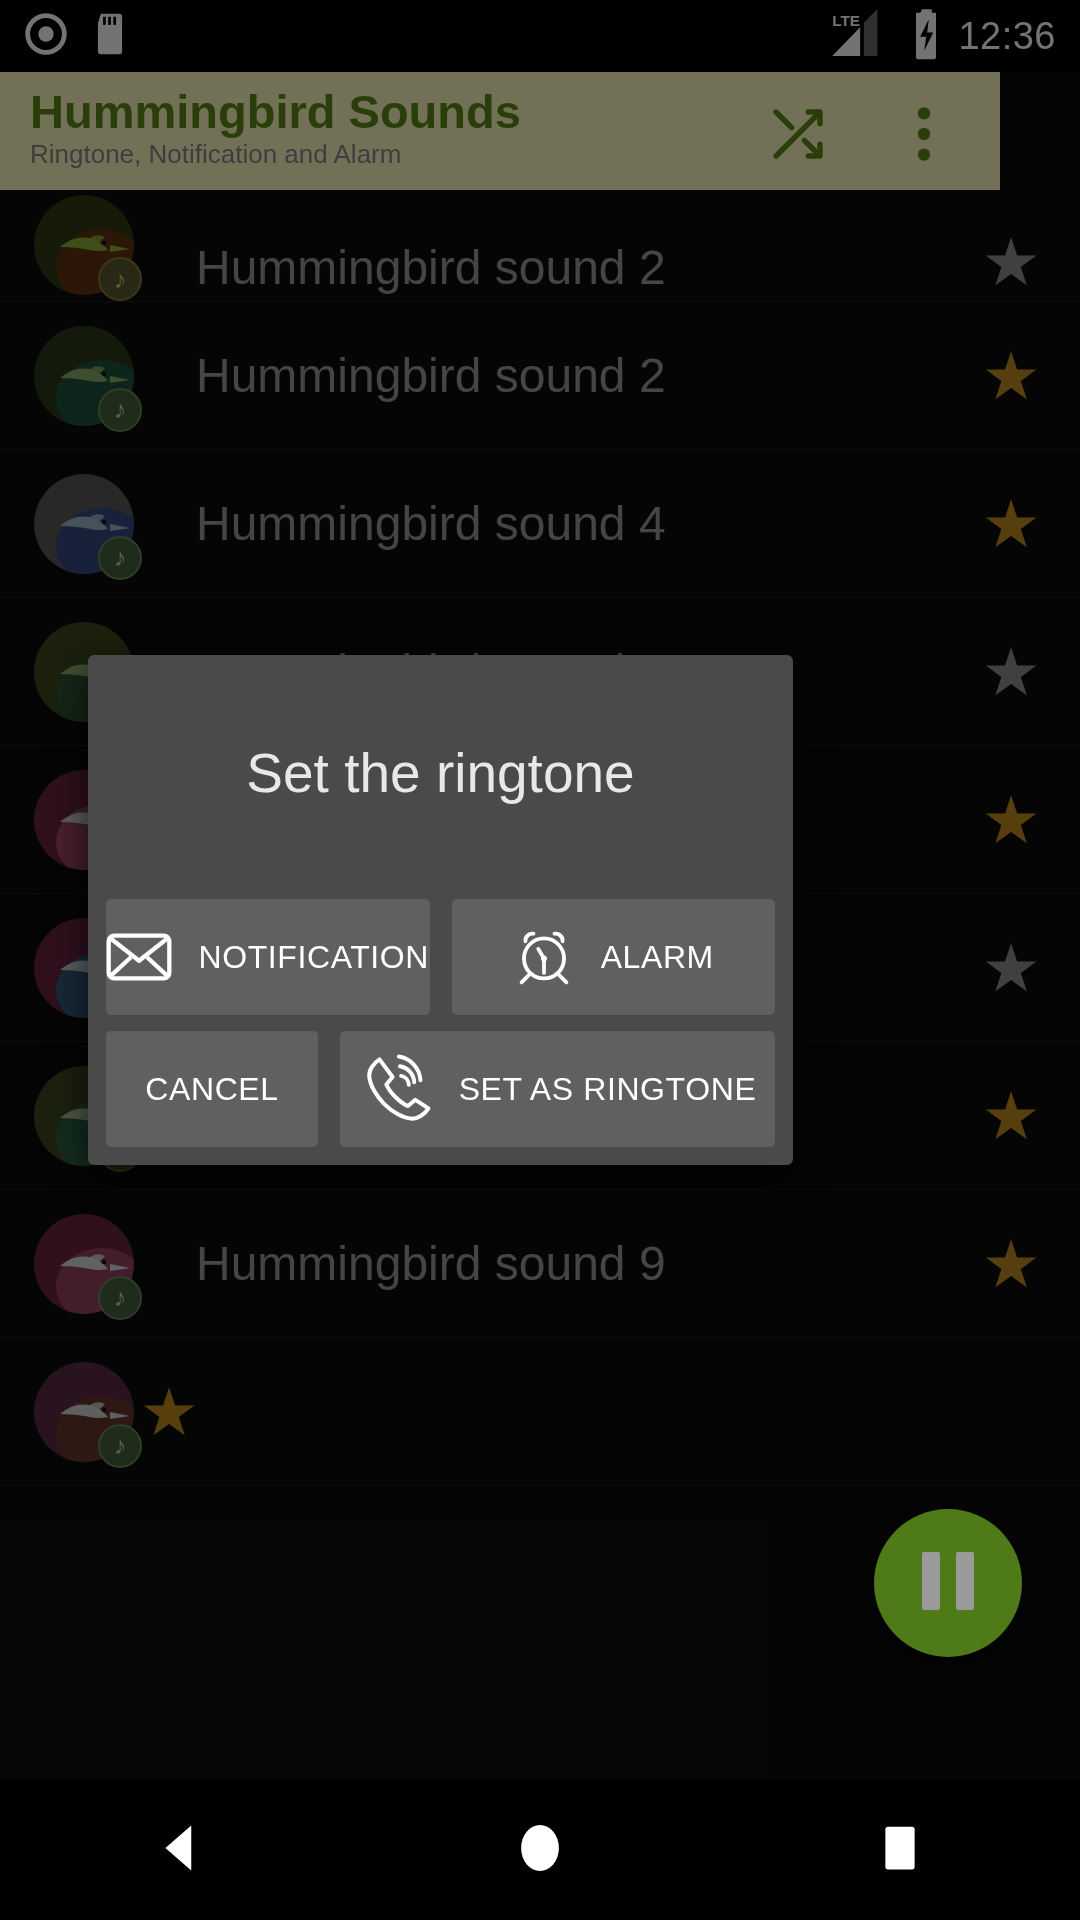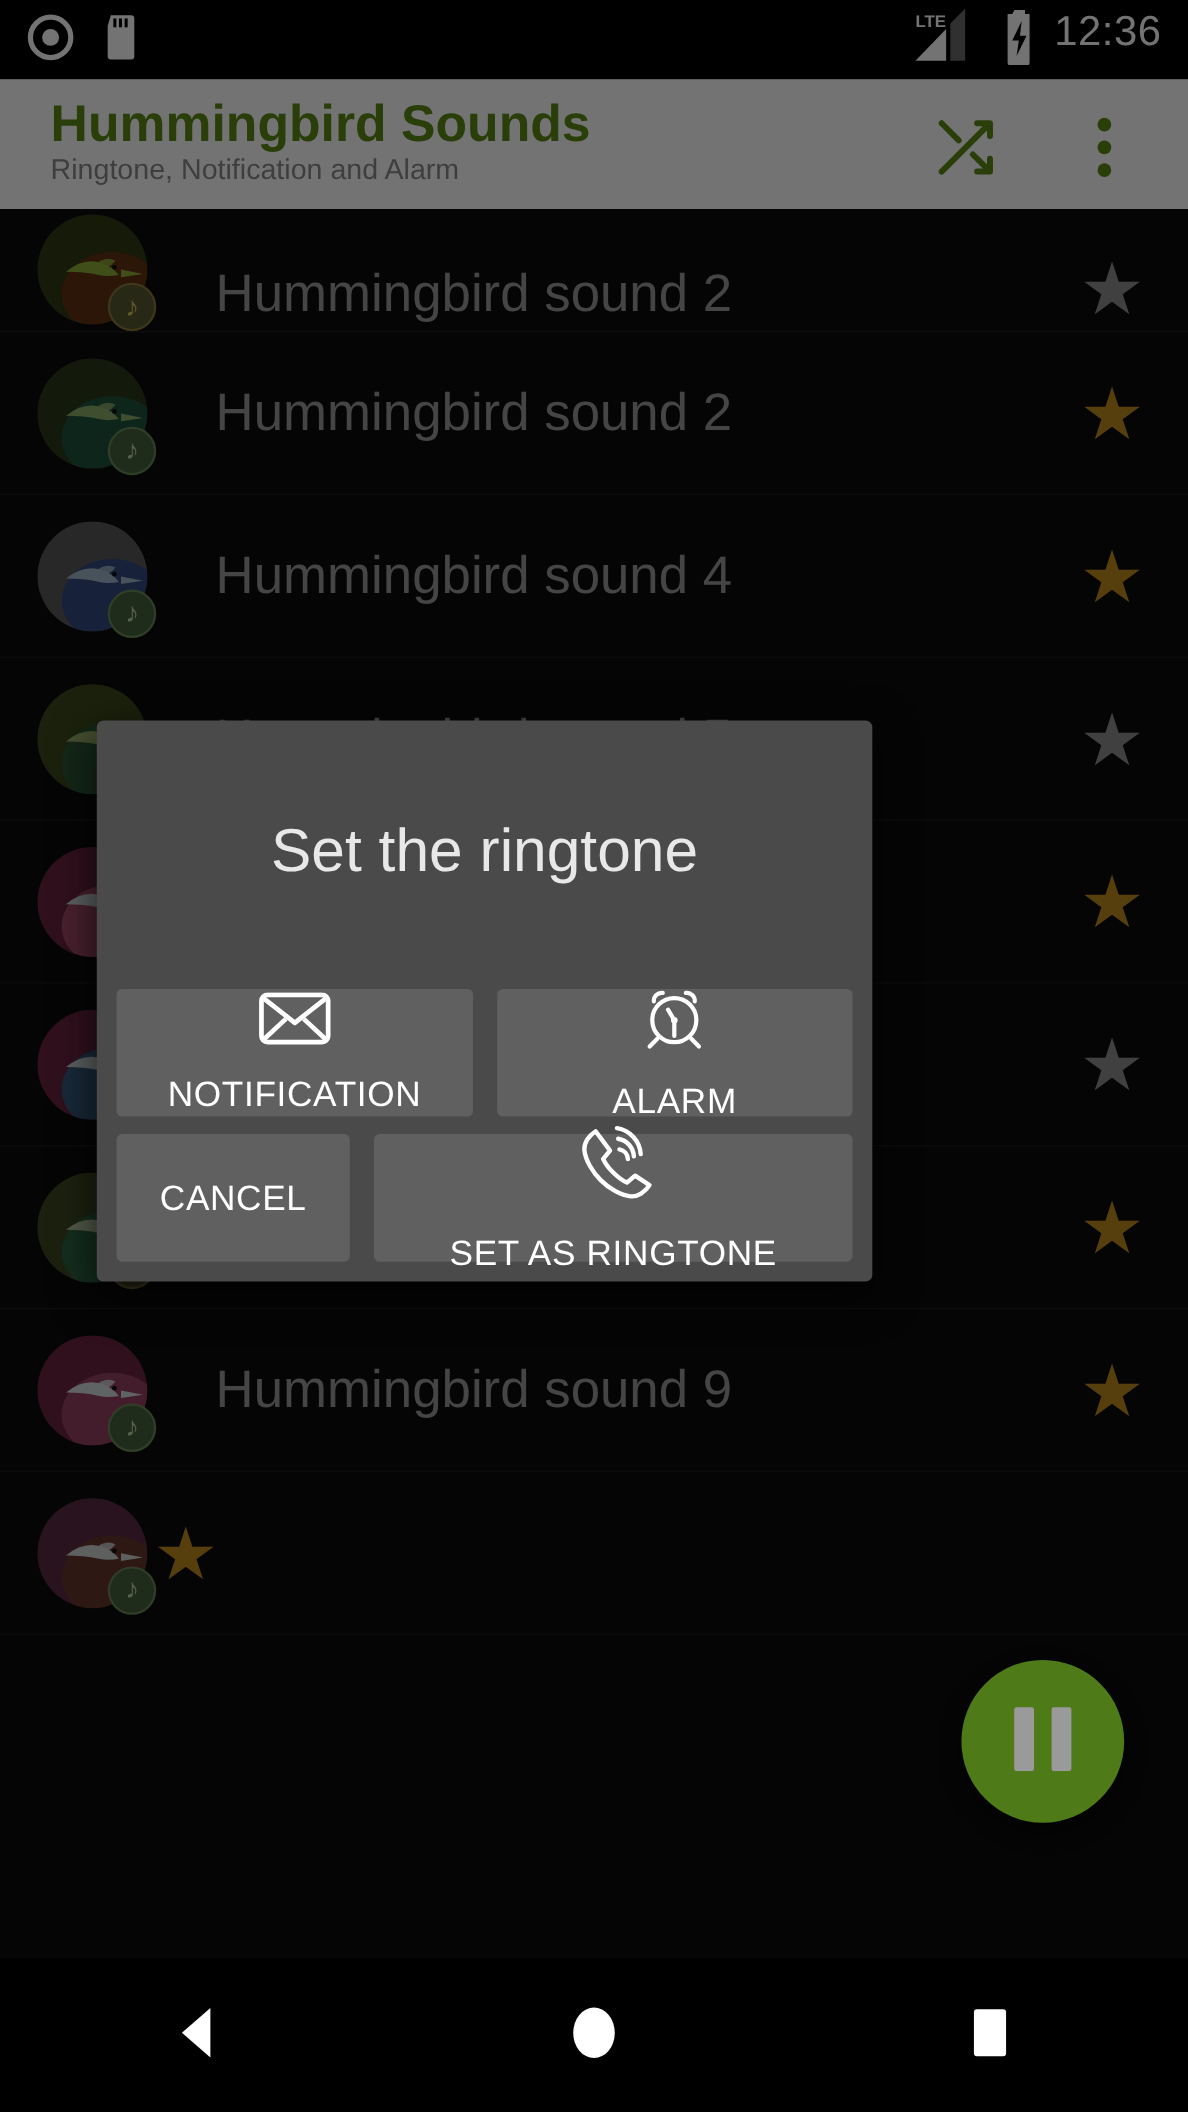--- a/index.html
+++ b/index.html
@@ -10,27 +10,27 @@
     overflow:hidden;
   }
   #screen { position:relative; width:1080px; height:1920px; background:#0d0d0d; overflow:hidden; }
 
   
   #statusbar {
     position:absolute; top:0; left:0; width:1080px; height:72px;
     background:#000; display:flex; align-items:center; padding:0 24px;
   }
   .sb-left { display:flex; align-items:center; gap:22px; }
-  .sb-right { margin-left:auto; display:flex; gap:14px; }
+  .sb-right { margin-left:auto; display:flex; align-items:center; gap:14px; }
   .sb-clock { color:#fff; font-size:38px; font-weight:400; letter-spacing:.5px; }
 
   
   #appbar {
-    position:absolute; top:72px; left:0; width:1080px; height:118px;
-    background:#ffffff; padding:0 46px;
+    position:absolute; top:72px; left:0; width:1000px; height:118px;
+    background:#fef9c3; padding:0 30px;
   }
   #app-title { color:#5b8a16; font-size:47px; font-weight:700; line-height:1; margin-top:16px; }
   #app-sub { color:#8a8a8a; font-size:26px; margin-top:4px; }
   #appbar-actions { position:absolute; right:30px; top:18px; display:flex; align-items:center; gap:34px; }
   .appbar-btn { width:92px; height:92px; display:flex; align-items:center; justify-content:center; }
 
   
   #list { position:absolute; top:190px; left:0; width:1080px; height:1590px; }
   .row {
     position:relative; height:148px; width:1080px;
@@ -62,21 +62,21 @@
   }
   #dialog-title {
     color:#e8e8e8; font-size:55px; font-weight:400;
     text-align:center; padding:86px 20px 0 20px;
   }
   .btn-row { display:flex; padding:0 18px; margin-top:94px; gap:22px; }
   .btn-row.second { margin-top:16px; }
   .dbtn {
     background:#606060; border-radius:5px; height:116px;
     display:flex; align-items:center; justify-content:center; gap:26px;
-    color:#fff; font-size:32px; font-weight:400; letter-spacing:.6px;flex-direction:column;
+    color:#fff; font-size:32px; font-weight:400; letter-spacing:.6px;
   }
   .dbtn .ic { display:flex; align-items:center; justify-content:center; }
   #btn-notification { flex:1; }
   #btn-alarm { flex:1; }
   #btn-cancel { flex:0 0 212px; }
   #btn-set-ringtone { flex:1; }
 
   
   #fab {
     position:absolute; right:58px; bottom:263px;

